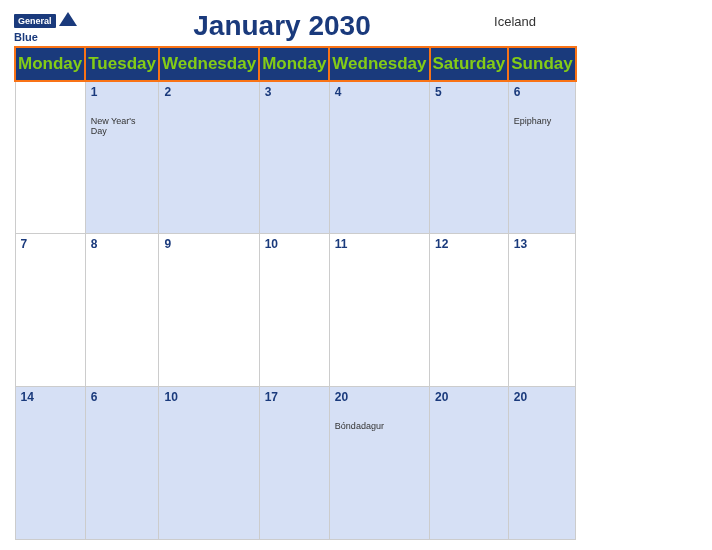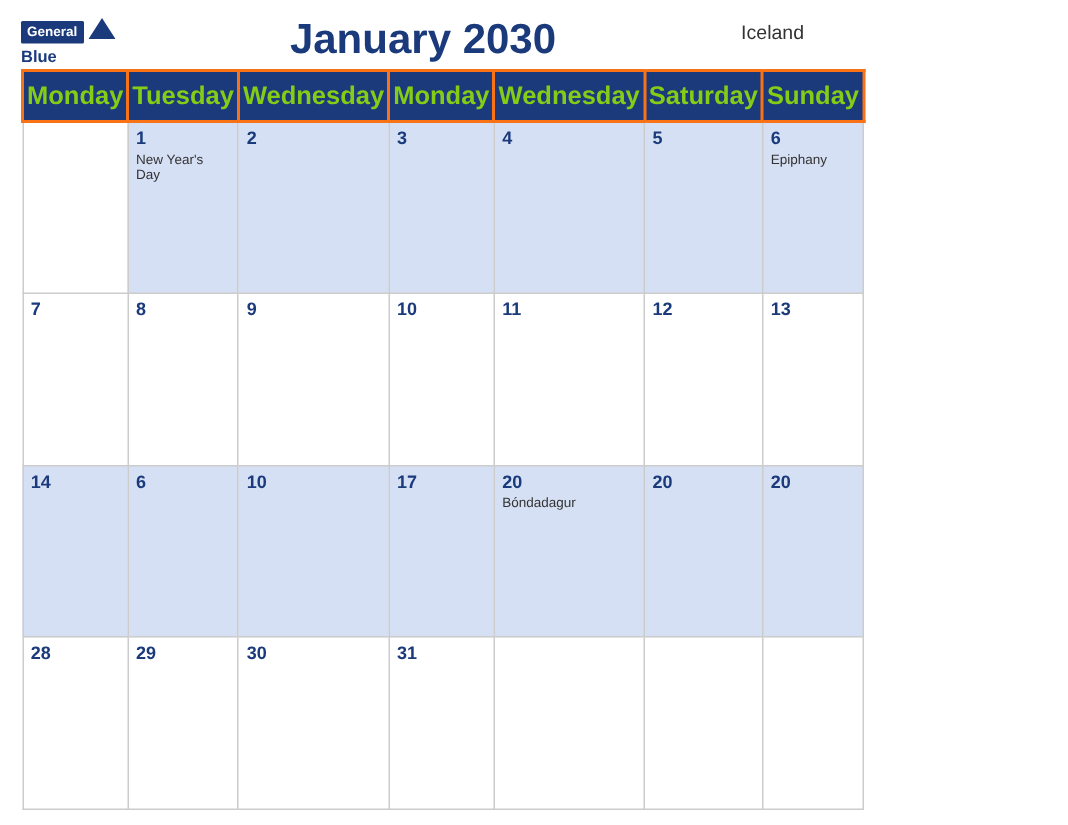--- a/index.html
+++ b/index.html
@@ -90,21 +90,21 @@
     .day-num {
       font-size: 12px;
       font-weight: bold;
       color: #1a3a7c;
       display: block;
     }
     .holiday-label {
       font-size: 9px;
       color: #333;
       display: block;
-      margin-top: 2px;
+      margin-top: 17px;
     }
     .empty-cell {
       background: #fff !important;
     }
   </style>
 </head>
 <body>
 
 <div class="calendar-wrapper">
   <div class="header">
@@ -203,32 +203,15 @@
             <span class="day-num">20</span>
             <span class="holiday-label">Bóndadagur</span>
           </td>
           <td>
             <span class="day-num">20</span>
           </td>
           <td>
             <span class="day-num">20</span>
           </td>
         </tr>
-        <tr>
-          <td>
-            <span class="day-num">28</span>
-          </td>
-          <td>
-            <span class="day-num">29</span>
-          </td>
-          <td>
-            <span class="day-num">30</span>
-          </td>
-          <td>
-            <span class="day-num">31</span>
-          </td>
-          <td class="empty-cell"></td>
-          <td class="empty-cell"></td>
-          <td class="empty-cell"></td>
-        </tr>
       </tbody>
   </table>
 </div>
 
 </body></html>

